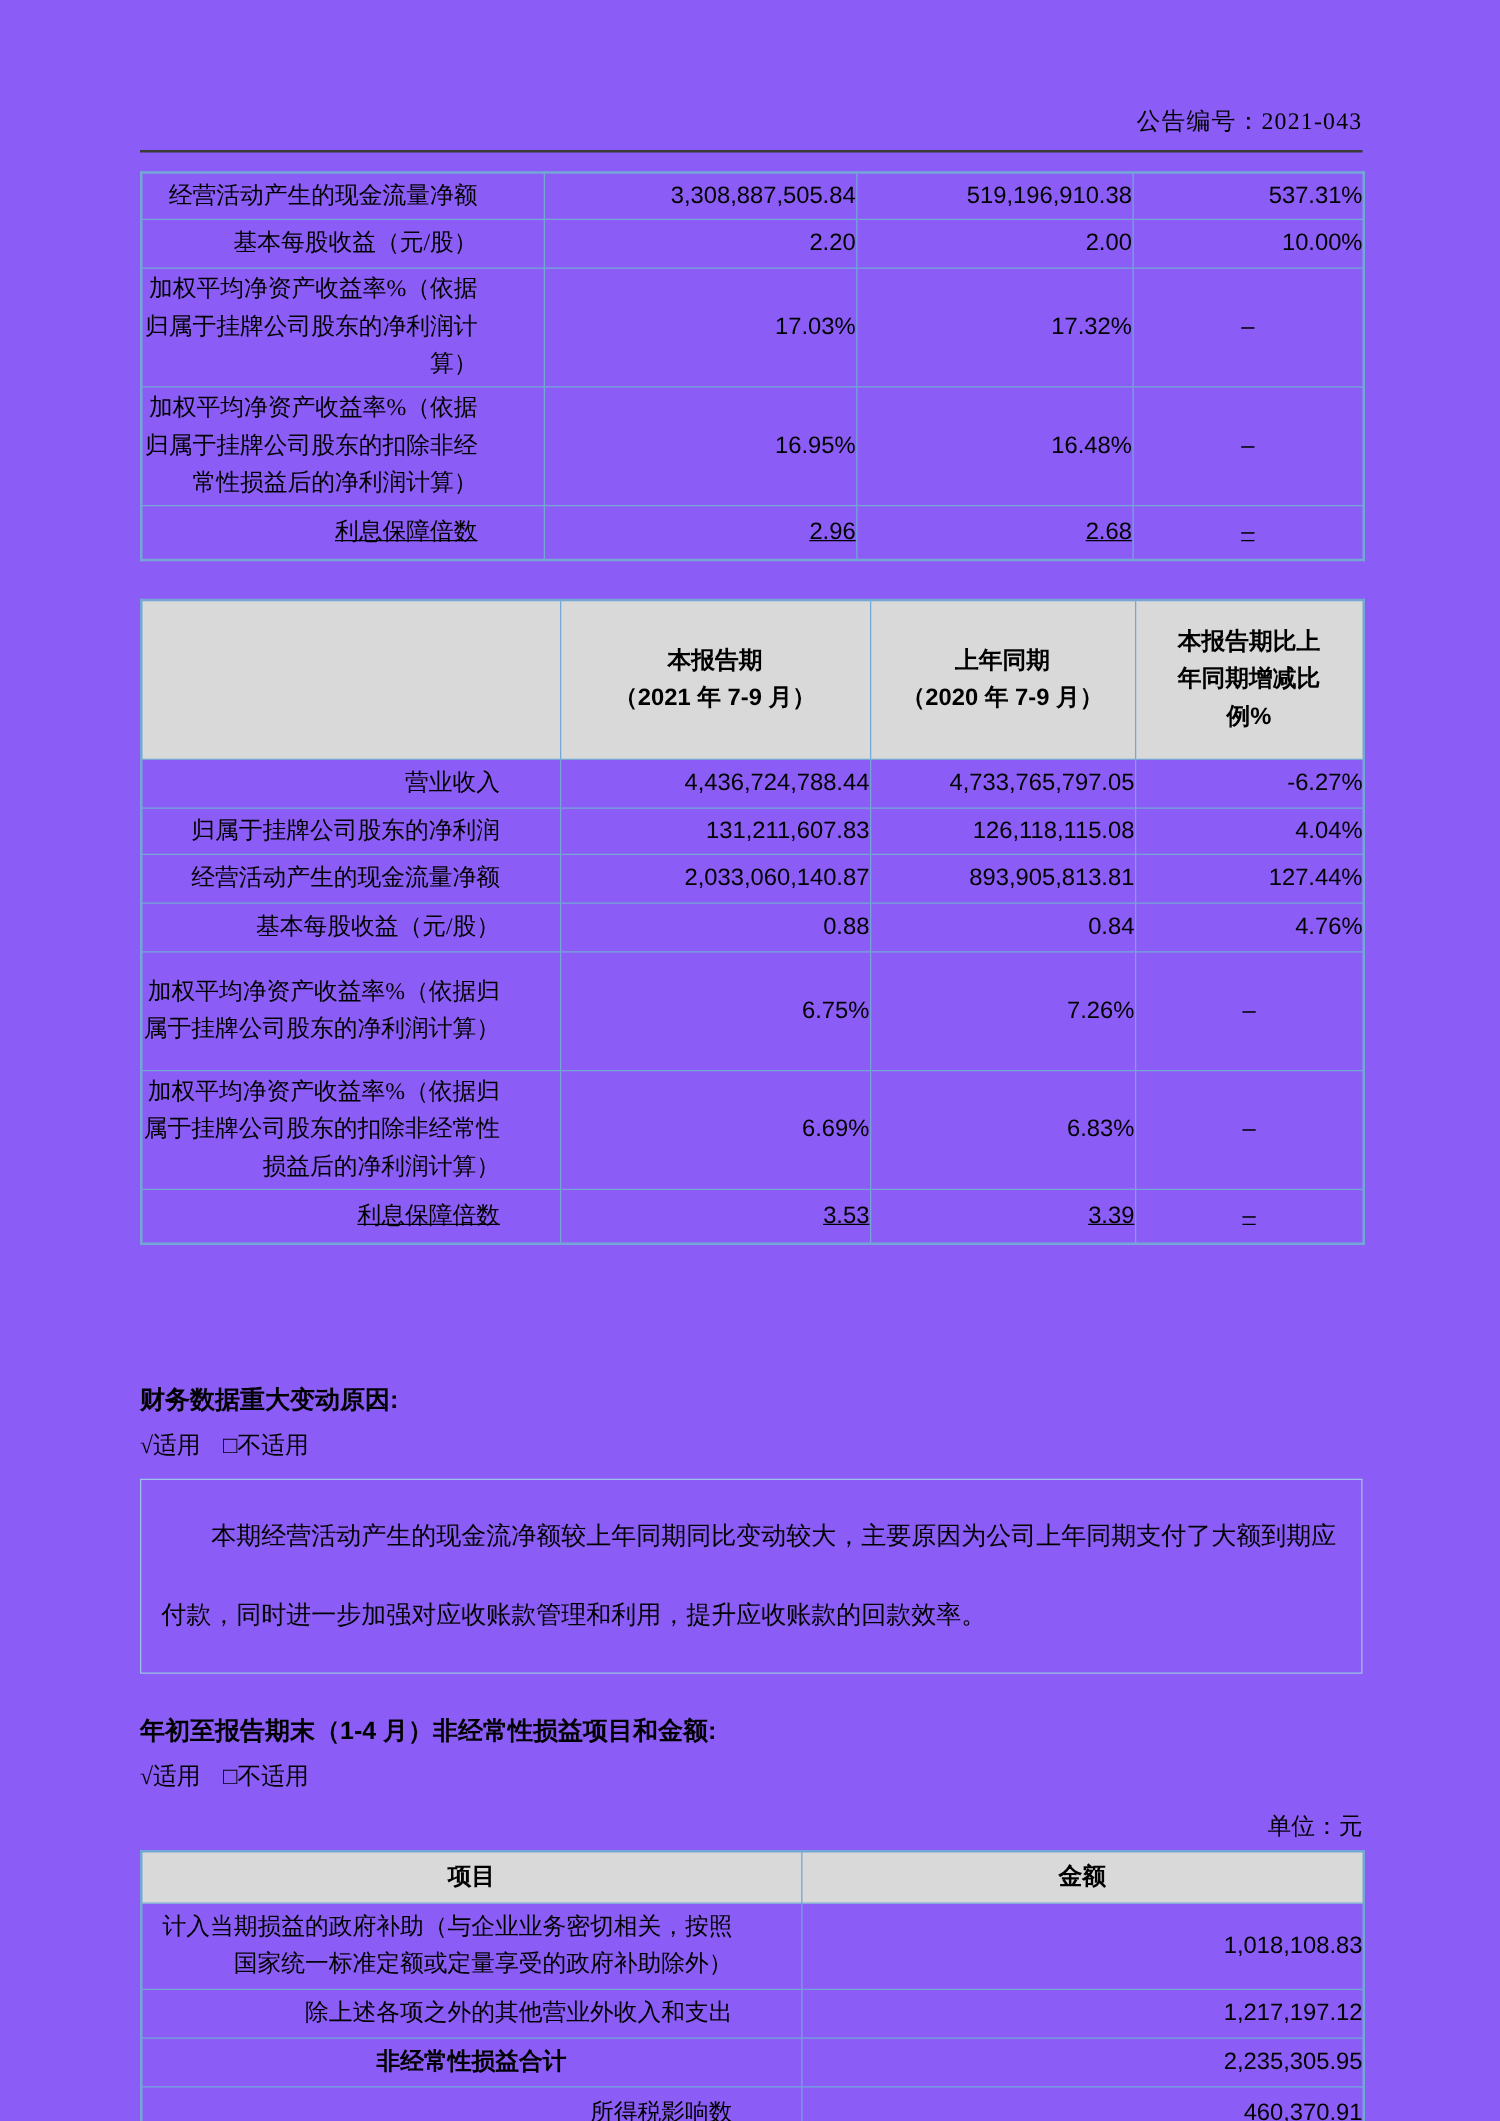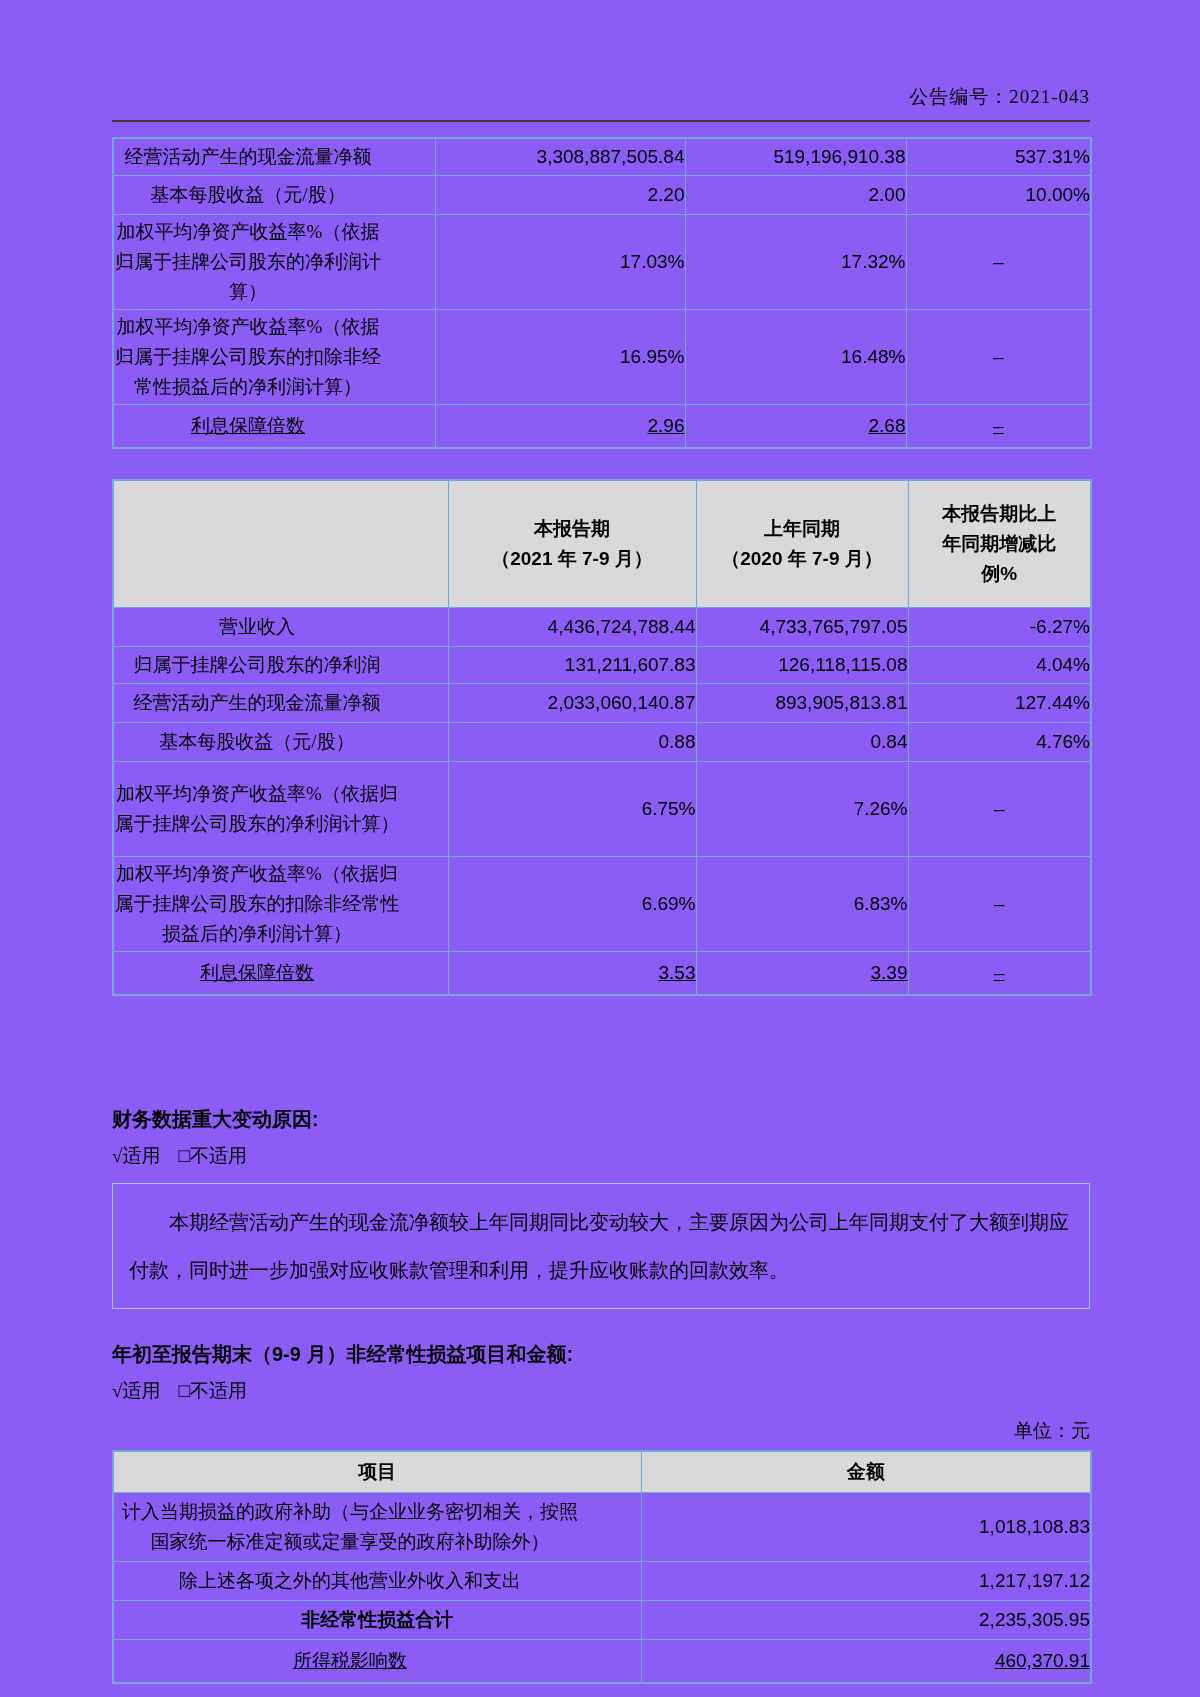--- a/index.html
+++ b/index.html
@@ -27,21 +27,21 @@
     margin-top:15px;
     border:2px solid #74A7D6;
   }
   table.fin-table td{
     border:1px solid #74A7D6;
     padding:2px 0;
     vertical-align:middle;
     font-size:19px;
     line-height:30px;
   }
-  td.lbl{padding-left:14px;text-align:center;margin-left:27px;}
+  td.lbl{padding-left:14px;text-align:right;margin-left:27px;}
   td.lbl .lblw{max-width:268px;}
   table.t2 td.lbl .lblw{max-width:286px;}
   td.num{
     text-align:right;
     padding-right:16px;
     font-family:"Liberation Sans","DejaVu Sans",sans-serif;
     font-size:18px;
   }
   td.num-alt{font-family:"Liberation Serif","DejaVu Serif",serif;}
   td.dash{
@@ -84,21 +84,21 @@
   .apply-line .opt{margin-right:18px;}
 
   .reason-box{
     margin-top:14px;
     border:1px solid #9CC2E5;
     padding:14px 16px;
   }
   .reason-box p{
     margin:0;
     font-size:20px;
-    line-height:48px;
+    line-height:63px;
     text-indent:2em;
   }
 
   .unit-line{margin-top:14px;text-align:right;font-size:19px;}
 
   table.t3{margin-top:6px;}
   tr.t3-head td{height:36px;}
   table.t3 td.lbl .lblw{max-width:472px;}
   td.sum-lbl{
     text-align:center;
@@ -251,21 +251,21 @@
     </table>
 
     <div class="sec-title">财务数据重大变动原因:</div>
     <div class="apply-line">
       <span class="opt">√适用</span><span>□不适用</span>
     </div>
     <div class="reason-box">
       <p>本期经营活动产生的现金流净额较上年同期同比变动较大，主要原因为公司上年同期支付了大额到期应付款，同时进一步加强对应收账款管理和利用，提升应收账款的回款效率。</p>
     </div>
 
-    <div class="sec-title second">年初至报告期末（9-9 月）非经常性损益项目和金额:</div>
+    <div class="sec-title second">年初至报告期末（1-4 月）非经常性损益项目和金额:</div>
     <div class="apply-line">
       <span class="opt">√适用</span><span>□不适用</span>
     </div>
     <div class="unit-line">单位：元</div>
 
     <table class="fin-table t3">
       <colgroup>
           <col style="width:528px">
           <col style="width:450px">
         </colgroup>

